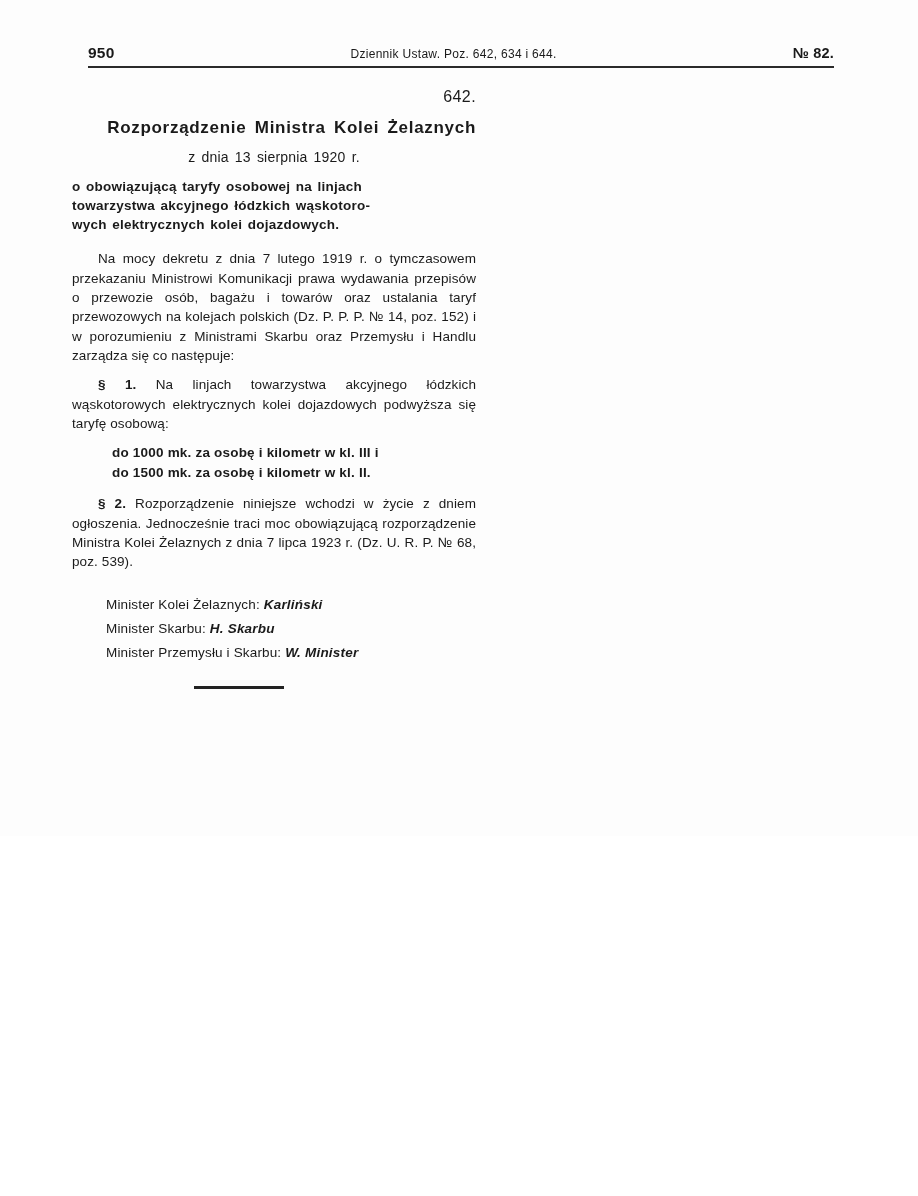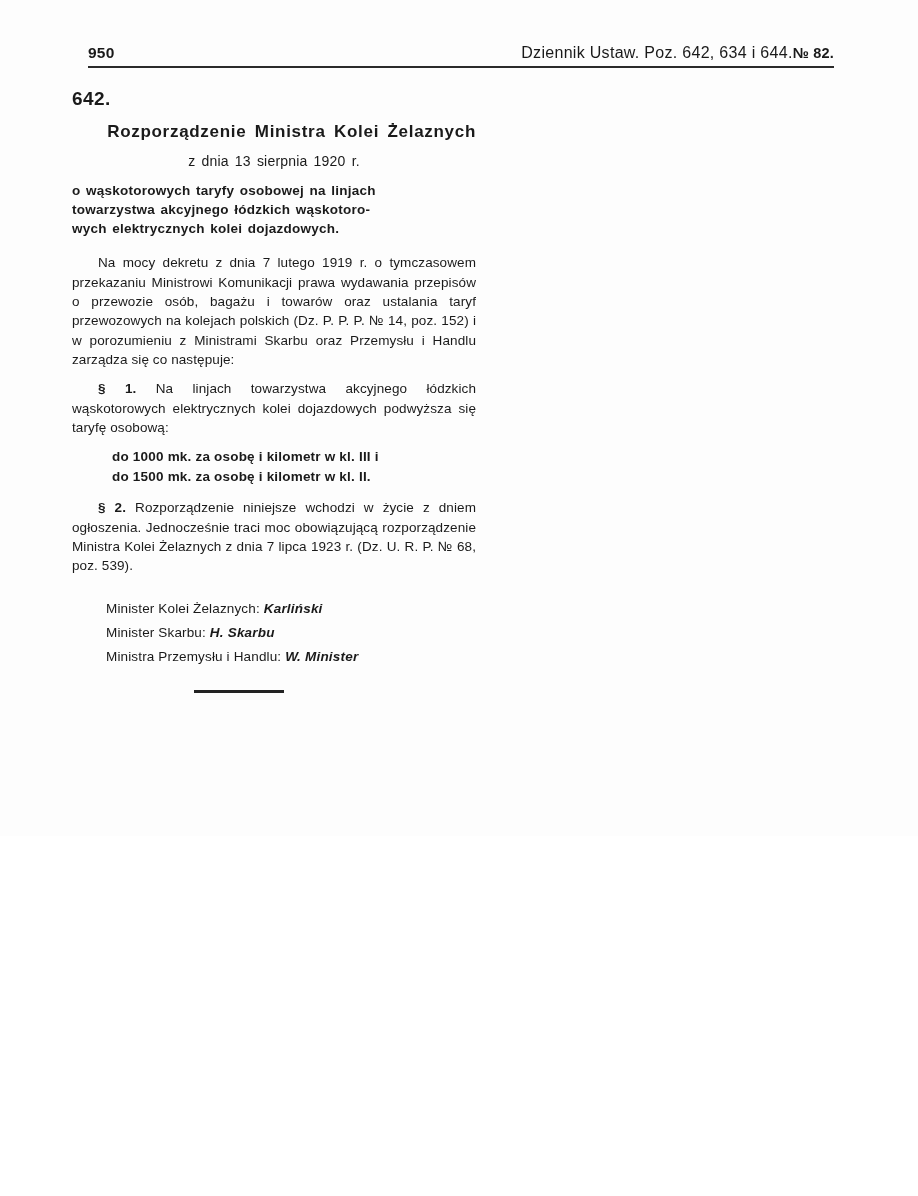--- a/index.html
+++ b/index.html
@@ -35,22 +35,22 @@
     justify-content: space-between;
     font-size: 14.5px;
     letter-spacing: 0.2px;
   }
   .running-head .folio {
     font-weight: bold;
     font-size: 15.5px;
   }
   .running-head .center-title {
     flex: 1;
-    text-align: right;
-    font-size: 16px;
+    text-align: center;
+    font-size: 12px;
     letter-spacing: 0.3px;
   }
   .running-head .issue {
     font-weight: bold;
     font-size: 14.5px;
   }
   .head-rule {
     position: absolute;
     top: 66px;
     left: 88px;
@@ -61,23 +61,23 @@
 
   
   .col {
     position: absolute;
     top: 88px;
     left: 72px;
     width: 404px;
   }
 
   .act-number {
-    text-align: left;
-    font-weight: bold;
-    font-size: 19px;
+    text-align: right;
+    font-weight: normal;
+    font-size: 16px;
     letter-spacing: 0.4px;
     margin: 0 0 12px 0;
   }
 
   .act-title {
     text-align: right;
     font-size: 17px;
     font-weight: bold;
     letter-spacing: 0.7px;
     margin: 0 0 11px 0;
@@ -161,21 +161,21 @@
 
   <div class="col">
 
     <div class="act-number">642.</div>
 
     <div class="act-title">Rozporządzenie Ministra Kolei Żelaznych</div>
 
     <div class="act-date">z dnia 13 sierpnia 1920 r.</div>
 
     <div class="act-subject">
-      <span class="just">o wąskotorowych taryfy osobowej na linjach</span>
+      <span class="just">o obowiązującą taryfy osobowej na linjach</span>
       <span class="just">towarzystwa akcyjnego łódzkich wąskotoro-</span>
       <span class="just">wych elektrycznych kolei dojazdowych.</span>
     </div>
 
     <p class="body indent">Na mocy dekretu z dnia 7 lutego 1919 r. o tymczasowem przekazaniu Ministrowi Komunikacji prawa wydawania przepisów o przewozie osób, bagażu i towarów oraz ustalania taryf przewozowych na kolejach polskich (Dz. P. P. P. № 14, poz. 152) i w porozumieniu z Ministrami Skarbu oraz Przemysłu i Handlu zarządza się co następuje:</p>
 
     <p class="body indent">
       <span class="sect">§ 1.</span>
       <span>Na linjach towarzystwa akcyjnego łódzkich wąskotorowych elektrycznych kolei dojazdowych podwyższa się taryfę osobową:</span>
     </p>
@@ -193,21 +193,21 @@
     <div class="signatures">
       <div>
         <span>Minister Kolei Żelaznych:</span>
         <span class="name">Karliński</span>
       </div>
       <div>
         <span>Minister Skarbu:</span>
         <span class="name">H. Skarbu</span>
       </div>
       <div>
-        <span>Ministra Przemysłu i Handlu:</span>
+        <span>Minister Przemysłu i Skarbu:</span>
         <span class="name">W. Minister</span>
       </div>
     </div>
 
     <div class="end-rule"></div>
 
   </div>
 </div>
 
 </body></html>

